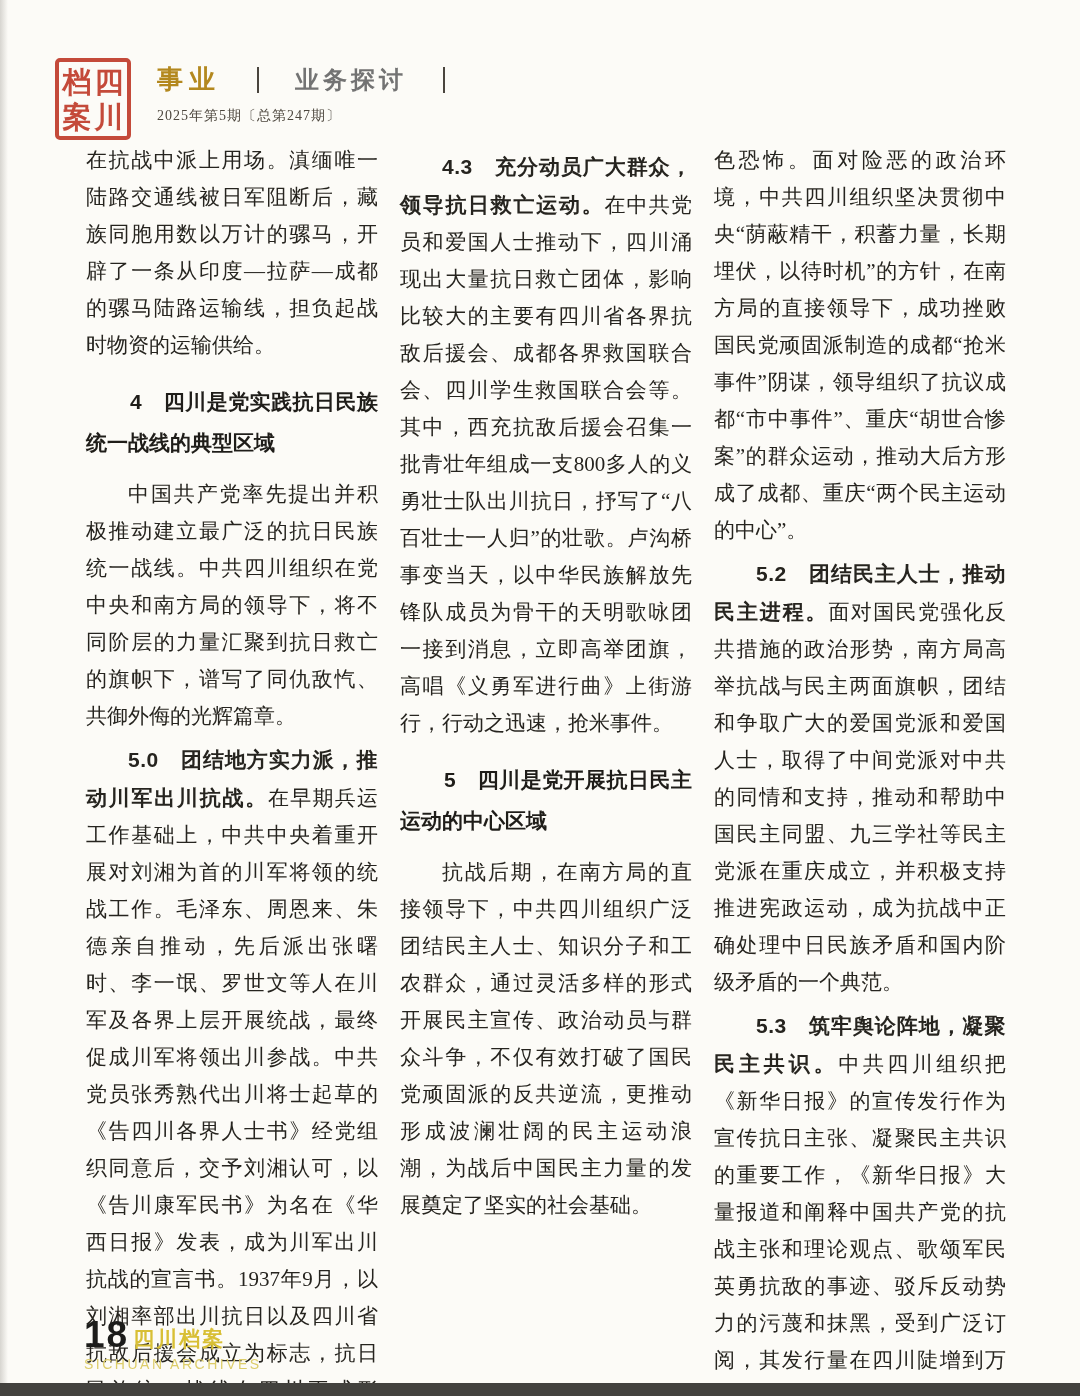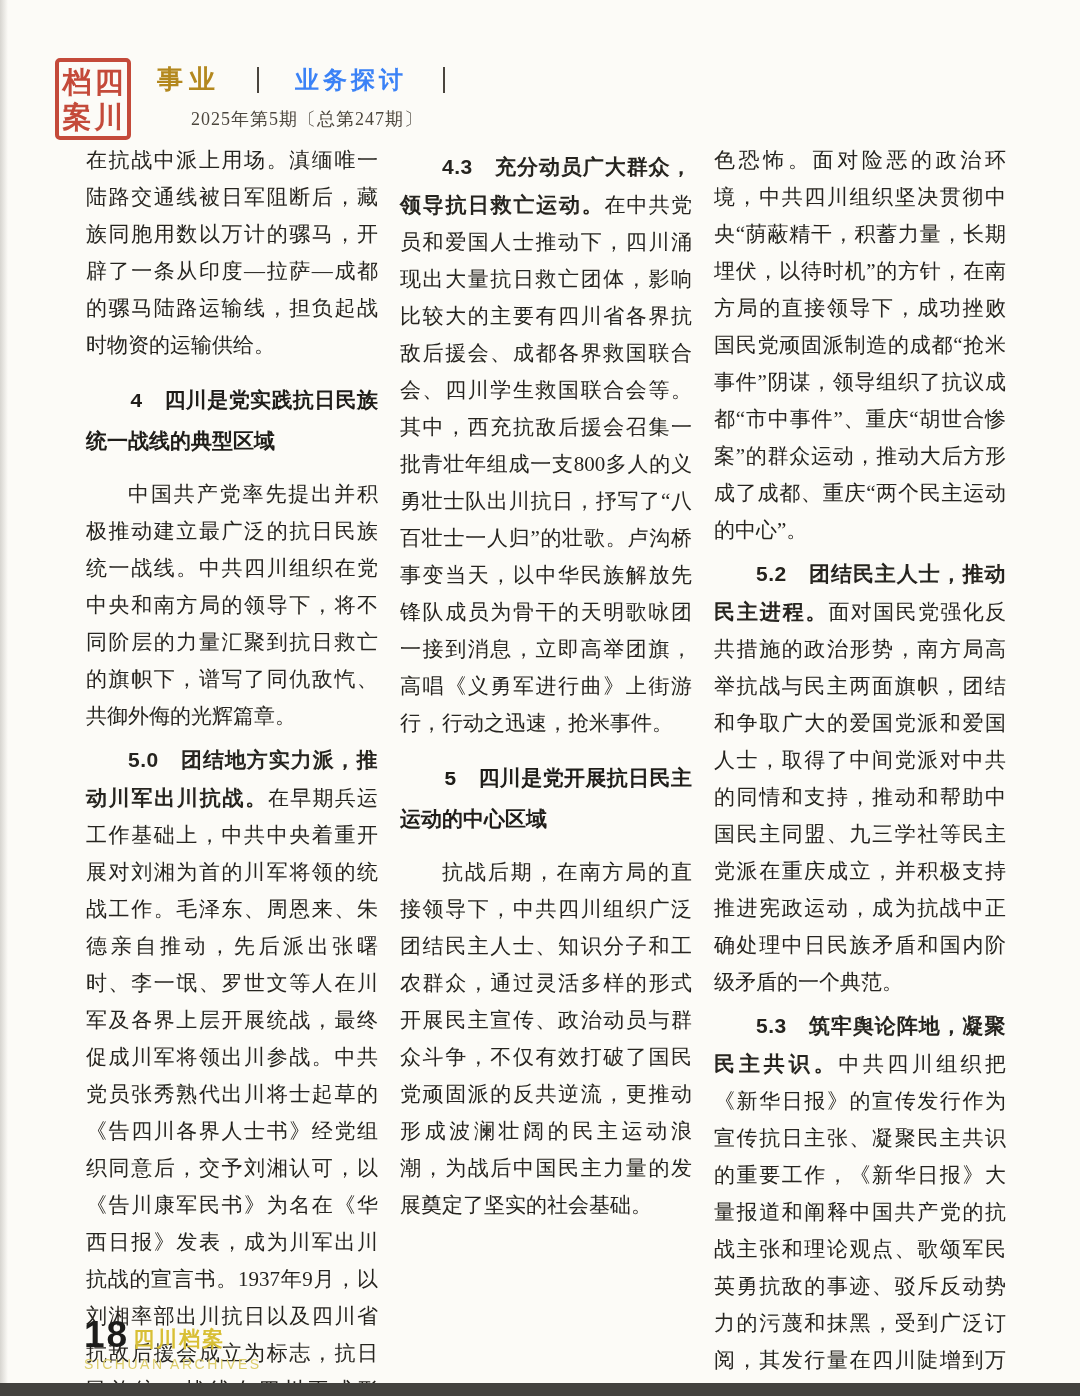--- a/index.html
+++ b/index.html
@@ -22,44 +22,44 @@
     padding:2px;box-sizing:border-box;opacity:.92;
   }
   .header-text{margin-left:26px;padding-top:4px;}
   .header-row1{display:flex;align-items:center;gap:24px;}
   .section-title{
     color:#b3881e;font-size:26px;font-weight:bold;letter-spacing:6px;
     font-family:"Liberation Sans","DejaVu Sans",sans-serif;
   }
   .vbar{width:2px;height:26px;background:#4a453e;margin:0 12px;display:inline-block;}
   .column-title{
-    color:#3b82f6;font-size:24px;font-weight:bold;letter-spacing:4px;
+    color:#737373;font-size:24px;font-weight:bold;letter-spacing:4px;
     font-family:"Liberation Sans","DejaVu Sans",sans-serif;
   }
-  .issue{margin-top:10px;font-size:18px;color:#4c463d;letter-spacing:1px;text-align:center;}
+  .issue{margin-top:10px;font-size:14px;color:#4c463d;letter-spacing:1px;}
   
   .columns{
     position:absolute;left:86px;top:142px;width:920px;
     display:flex;gap:22px;
   }
   .col{width:292px;flex:0 0 292px;}
   .col p{
     margin:0;font-size:21px;line-height:37px;
     text-align:justify;text-justify:inter-ideograph;
   }
   .para{text-indent:2em;}
   .sub{text-indent:2em;margin-top:6px !important;}
   .lead{
     font-weight:700;
     font-family:"Liberation Sans","DejaVu Sans",sans-serif;
     letter-spacing:.5px;
   }
   .h2{
     font-weight:700;
-    font-family:Liberation Mono, monospace;
+    font-family:Liberation Sans, sans-serif;
     font-size:24px;line-height:41px !important;
     text-indent:2.1em;margin:17px 0 13px !important;
     text-align:left;color:#1f1d19;
   }
   
   .footer{position:absolute;left:84px;bottom:24px;}
   .footer-row{display:flex;align-items:flex-end;}
   .page-num{
     font-size:37px;font-weight:bold;line-height:34px;color:#1c1c1a;
     font-family:"Liberation Sans","DejaVu Sans",sans-serif;letter-spacing:2px;

